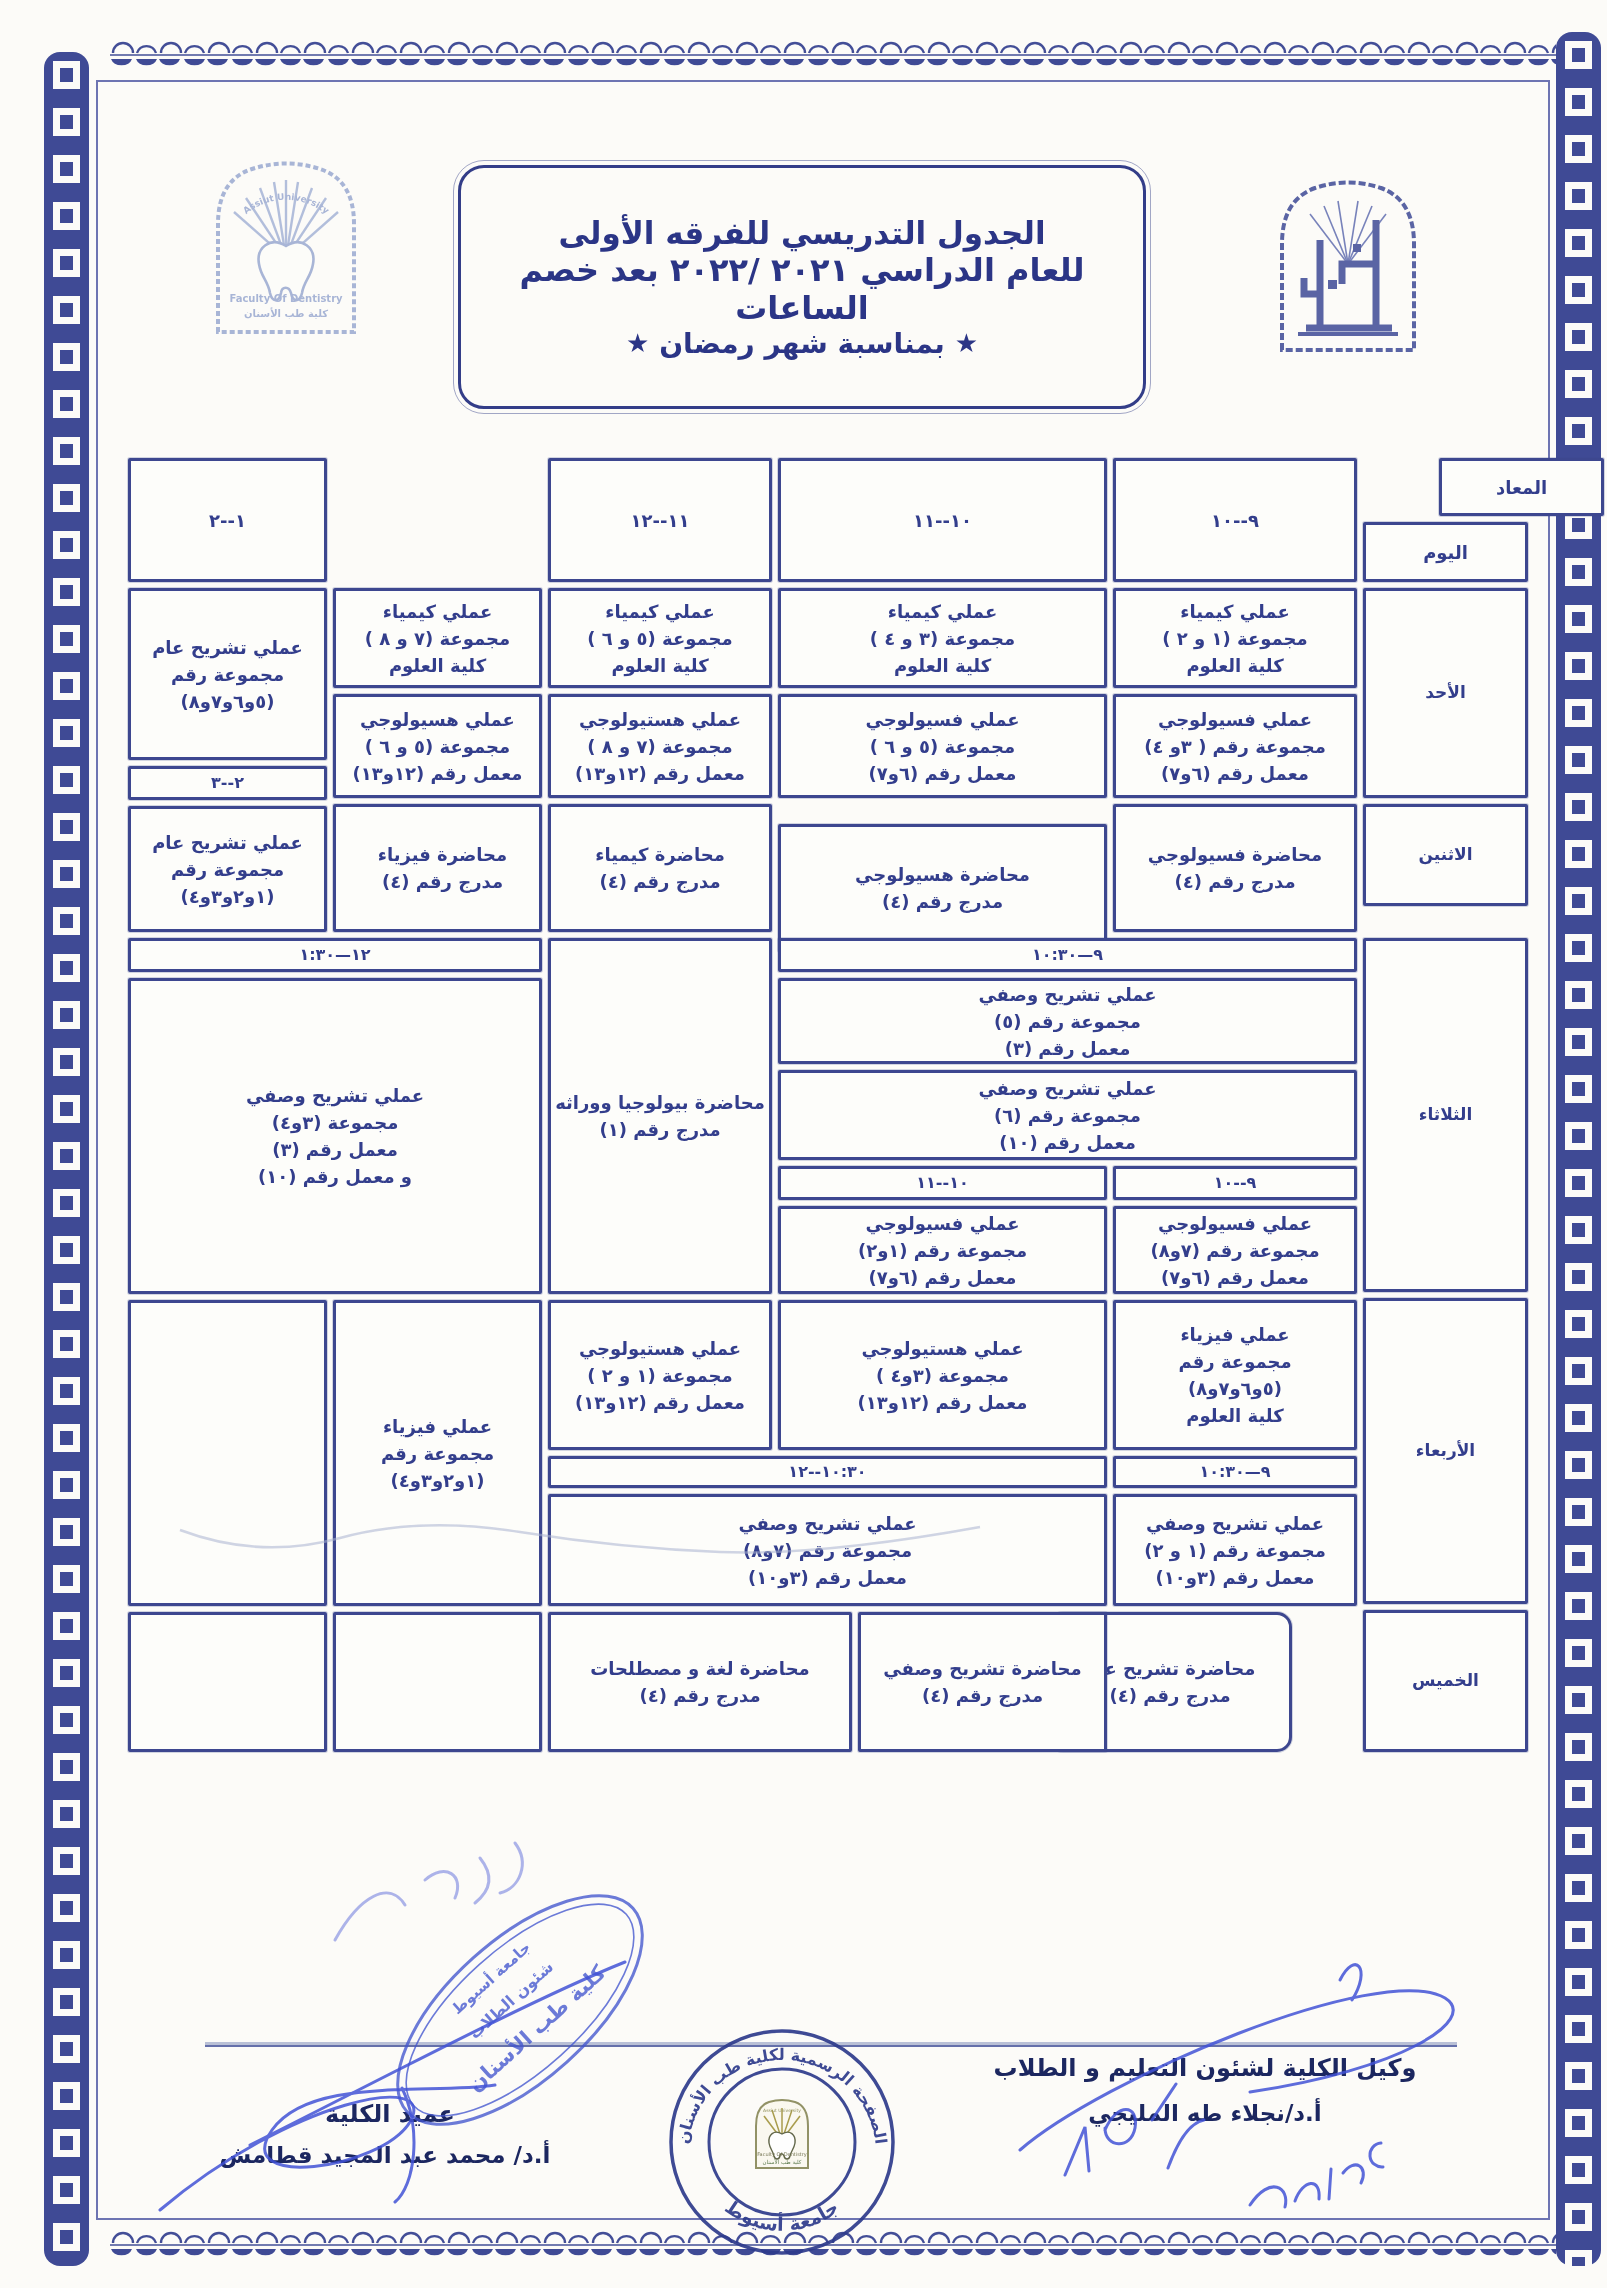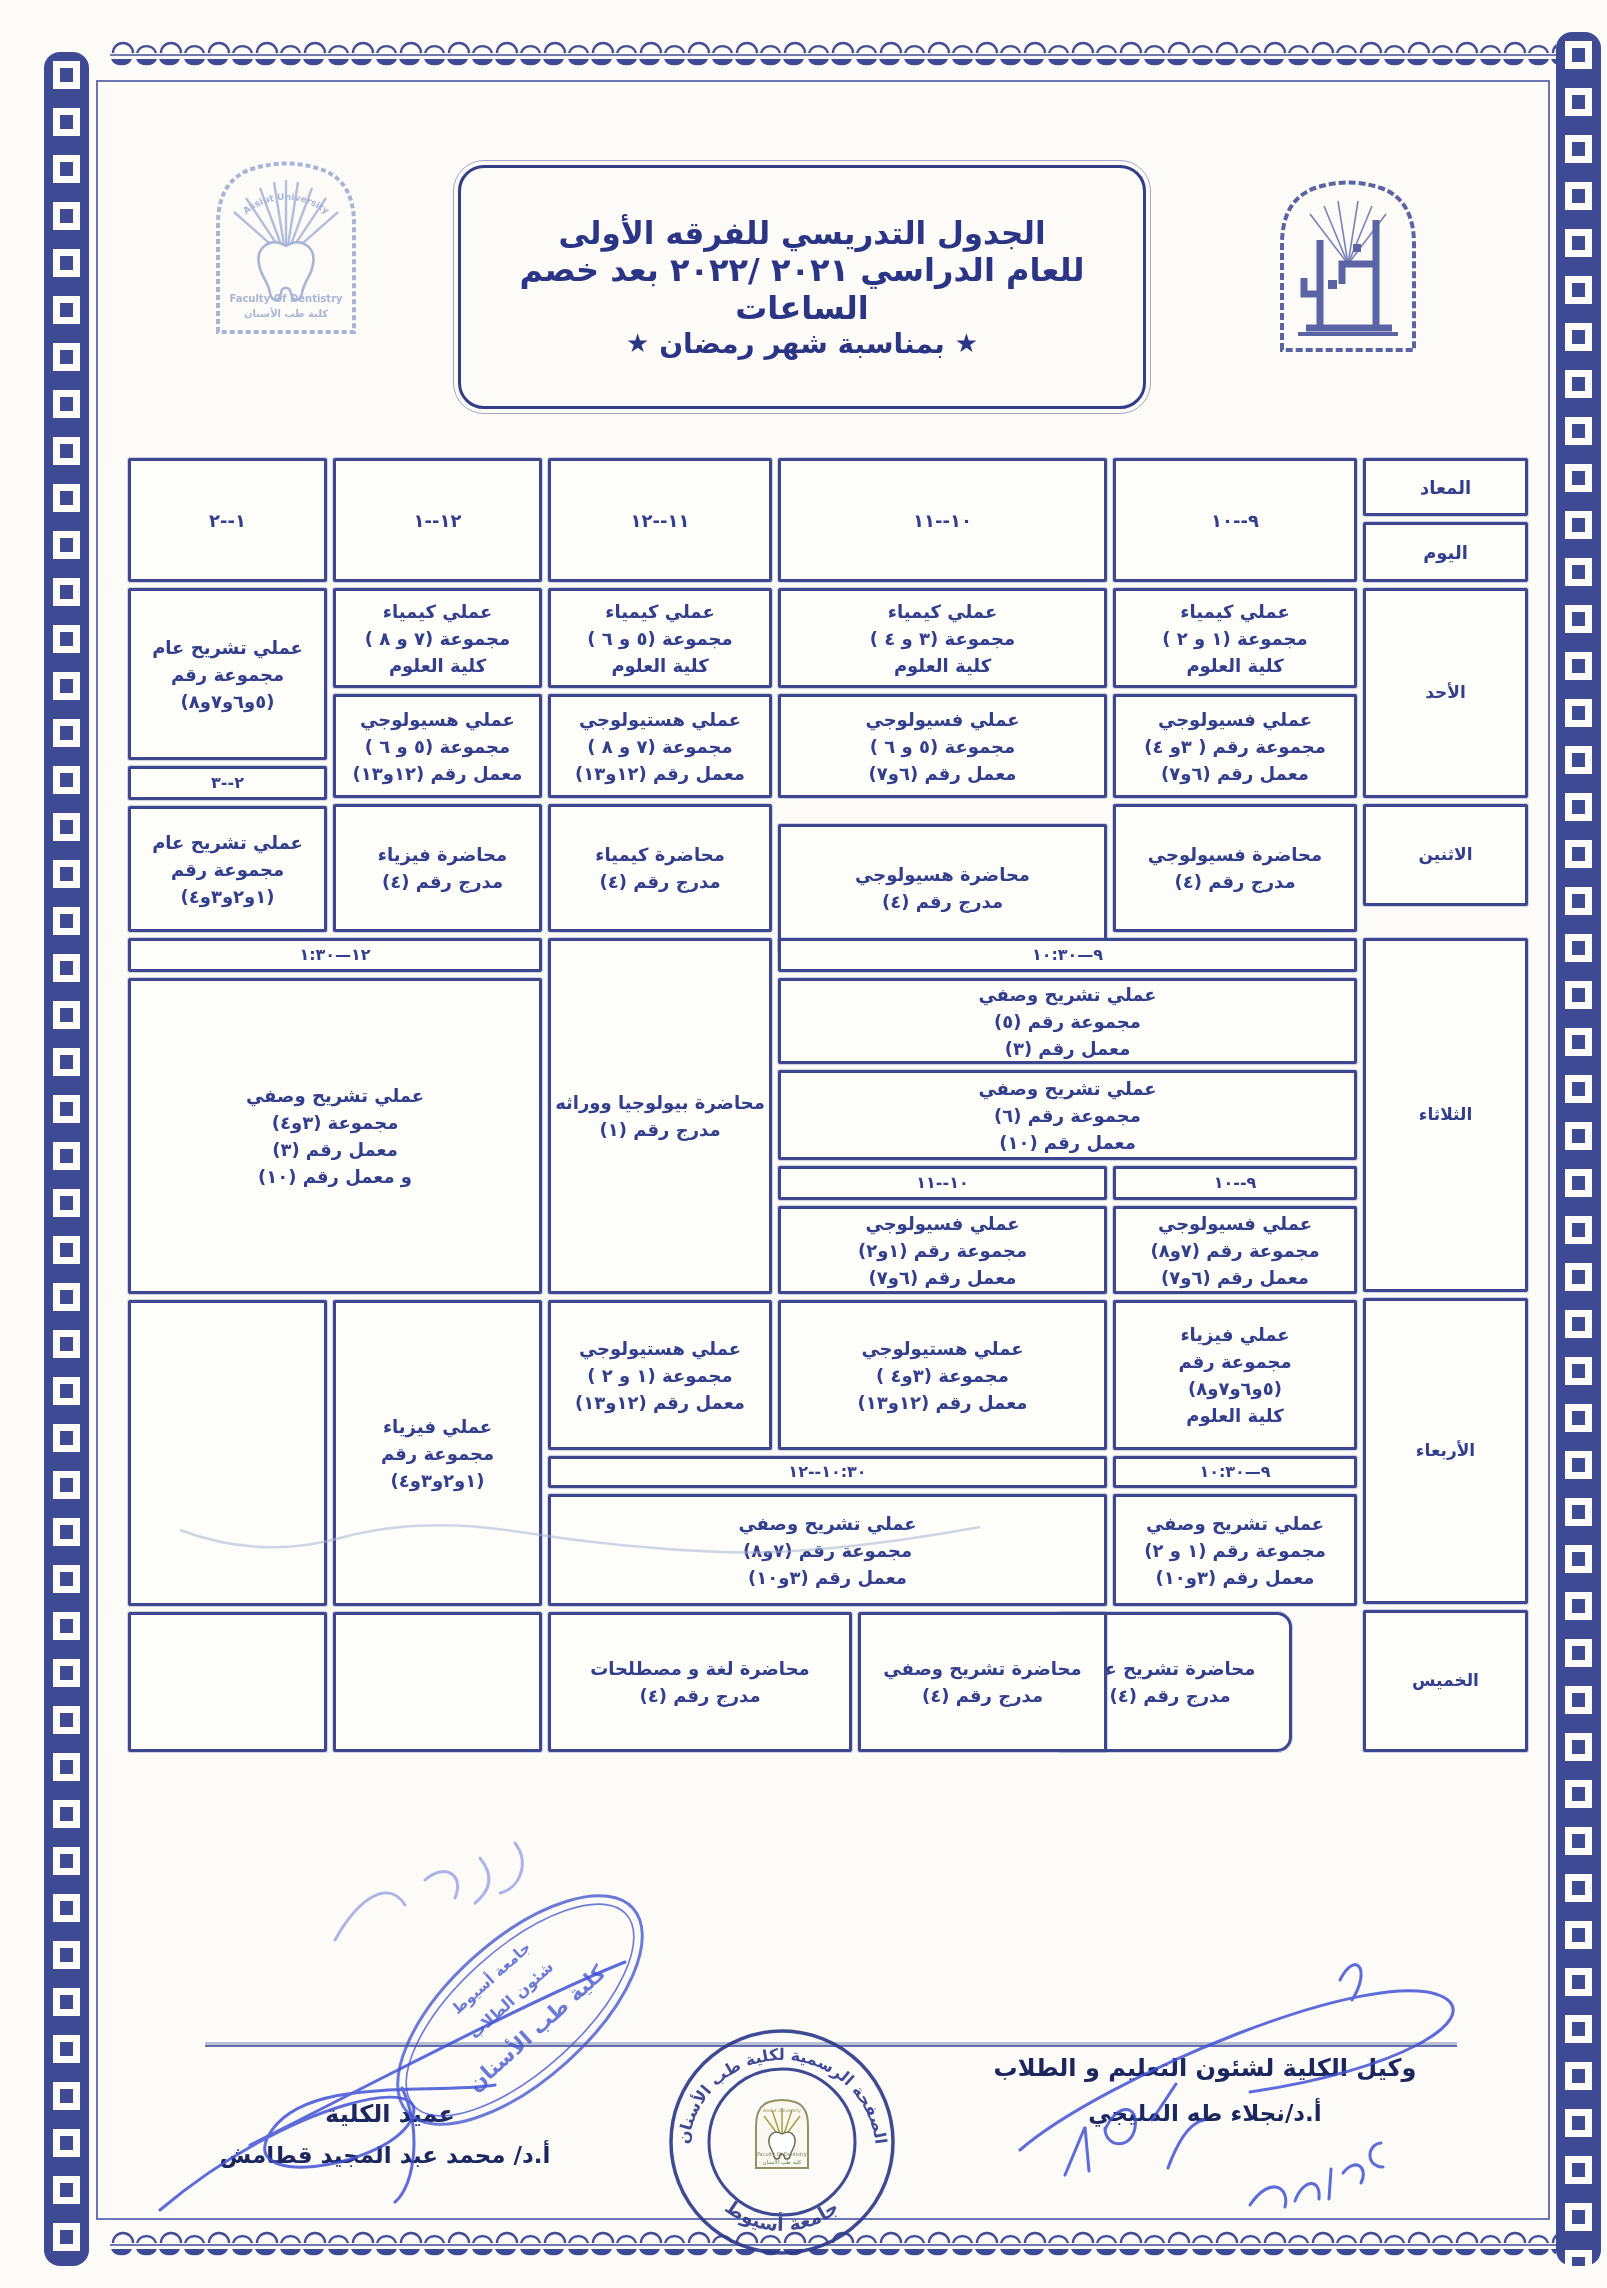--- a/index.html
+++ b/index.html
@@ -119,27 +119,26 @@
   <div class="title-box">
     <div class="title-l1">الجدول التدريسي للفرقه الأولى</div>
     <div class="title-l2">للعام الدراسي ٢٠٢١ /٢٠٢٢  بعد خصم الساعات</div>
     <div class="title-l3">
       <span class="star">★</span>
       <span>بمناسبة شهر رمضان</span>
       <span class="star">★</span>
     </div>
   </div>
 
-  <div class="cell timehdr" style="left:1363px;top:458px;width:165px;height:58px;">المعاد</div>
+  <div class="cell timehdr" style="left:1439px;top:458px;width:165px;height:58px;">المعاد</div>
   <div class="cell timehdr" style="left:1363px;top:522px;width:165px;height:60px;">اليوم</div>
 
   <div class="cell timehdr" style="left:1113px;top:458px;width:244px;height:124px;">٩--١٠</div>
   <div class="cell timehdr" style="left:778px;top:458px;width:329px;height:124px;">١٠--١١</div>
   <div class="cell timehdr" style="left:548px;top:458px;width:224px;height:124px;">١١--١٢</div>
-  <div class="cell timehdr" style="left:333px;top:458px;width:209px;height:124px;">١٢--١</div>
   <div class="cell timehdr" style="left:128px;top:458px;width:199px;height:124px;">١--٢</div>
 
   <div class="cell daycell" style="left:1363px;top:588px;width:165px;height:210px;">الأحد</div>
   <div class="cell daycell" style="left:1363px;top:804px;width:165px;height:102px;">الاثنين</div>
   <div class="cell daycell" style="left:1363px;top:938px;width:165px;height:354px;text-align:right;">الثلاثاء</div>
   <div class="cell daycell" style="left:1363px;top:1298px;width:165px;height:306px;">الأربعاء</div>
   <div class="cell daycell" style="left:1363px;top:1610px;width:165px;height:142px;">الخميس</div>
 
   <div class="cell" style="left:1113px;top:588px;width:244px;height:100px;">عملي كيمياء
 مجموعة (١ و ٢ )

